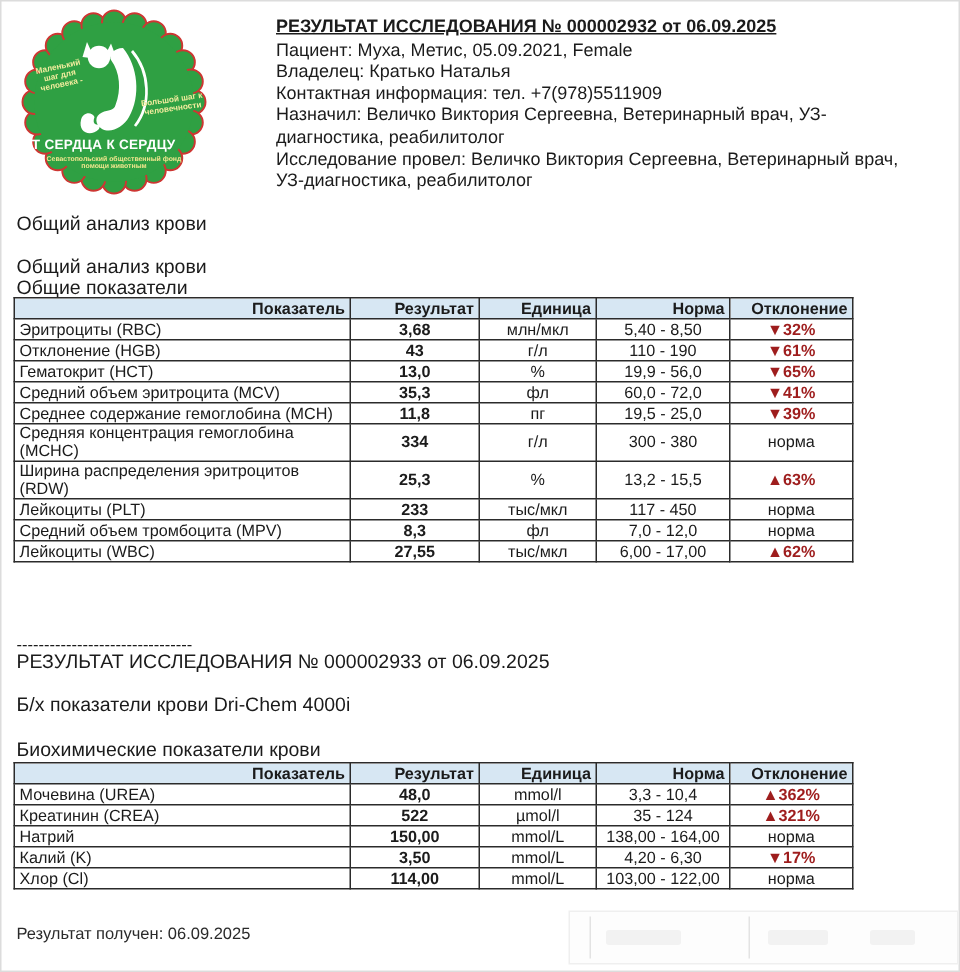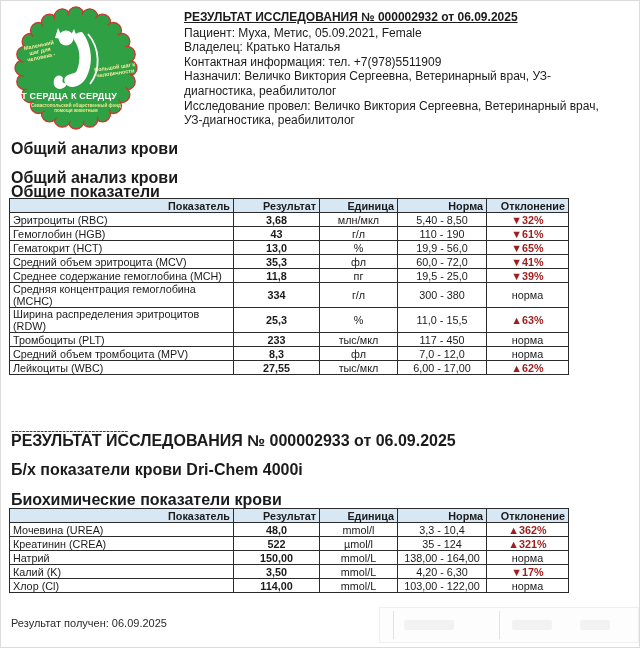--- a/index.html
+++ b/index.html
@@ -20,21 +20,21 @@
   .lg-main{position:absolute;left:0;right:0;top:85px;text-align:left;color:#fff;
            font-weight:bold;font-size:9px;letter-spacing:.2px;}
   .lg-sub{position:absolute;left:16px;right:16px;top:97px;text-align:center;color:#efe58d;
           font-size:4.6px;line-height:5px;font-weight:bold;}
 
   
   .info{position:absolute;left:183px;top:9px;width:434px;font-size:12px;line-height:14.6px;}
   .info-title{font-weight:bold;font-size:12px;margin-bottom:1px;text-decoration:underline;}
 
   
-  .sec-title{position:absolute;left:10px;font-weight:bold;font-size:16px;line-height:14px;}
+  .sec-title{position:absolute;left:10px;font-weight:normal;font-size:13px;line-height:14px;}
   .t-sec1{top:141px;}
   .t-group1{top:170px;}
   .t-sep{top:422px;font-weight:normal;font-size:11px;}
   .t-r2{top:433px;}
   .t-bh{top:462px;text-align:right;}
   .t-bio{top:492px;}
 
   
   .lab-table{border-collapse:collapse;table-layout:fixed;width:559px;font-size:10.8px;}
   .lab-table th,.lab-table td{border:1px solid #2b2b2b;padding:0 3px;line-height:12px;
@@ -143,21 +143,21 @@
     </thead>
     <tbody>
       <tr>
         <td class="name">Эритроциты (RBC)</td>
         <td class="result">3,68</td>
         <td>млн/мкл</td>
         <td>5,40 - 8,50</td>
         <td class="dev-down">▼32%</td>
       </tr>
       <tr>
-        <td class="name">Гемоглобин (HGB)</td>
+        <td class="name">Отклонение (HGB)</td>
         <td class="result">43</td>
         <td>г/л</td>
         <td>110 - 190</td>
         <td class="dev-down">▼61%</td>
       </tr>
       <tr>
         <td class="name">Гематокрит (HCT)</td>
         <td class="result">13,0</td>
         <td>%</td>
         <td>19,9 - 56,0</td>
@@ -181,25 +181,25 @@
         <td class="name">Средняя концентрация гемоглобина (MCHC)</td>
         <td class="result">334</td>
         <td>г/л</td>
         <td>300 - 380</td>
         <td class="dev-norm">норма</td>
       </tr>
       <tr>
         <td class="name">Ширина распределения эритроцитов (RDW)</td>
         <td class="result">25,3</td>
         <td>%</td>
-        <td>11,0 - 15,5</td>
+        <td>13,2 - 15,5</td>
         <td class="dev-up">▲63%</td>
       </tr>
       <tr>
-        <td class="name">Тромбоциты (PLT)</td>
+        <td class="name">Лейкоциты (PLT)</td>
         <td class="result">233</td>
         <td>тыс/мкл</td>
         <td>117 - 450</td>
         <td class="dev-norm">норма</td>
       </tr>
       <tr>
         <td class="name">Средний объем тромбоцита (MPV)</td>
         <td class="result">8,3</td>
         <td>фл</td>
         <td>7,0 - 12,0</td>

